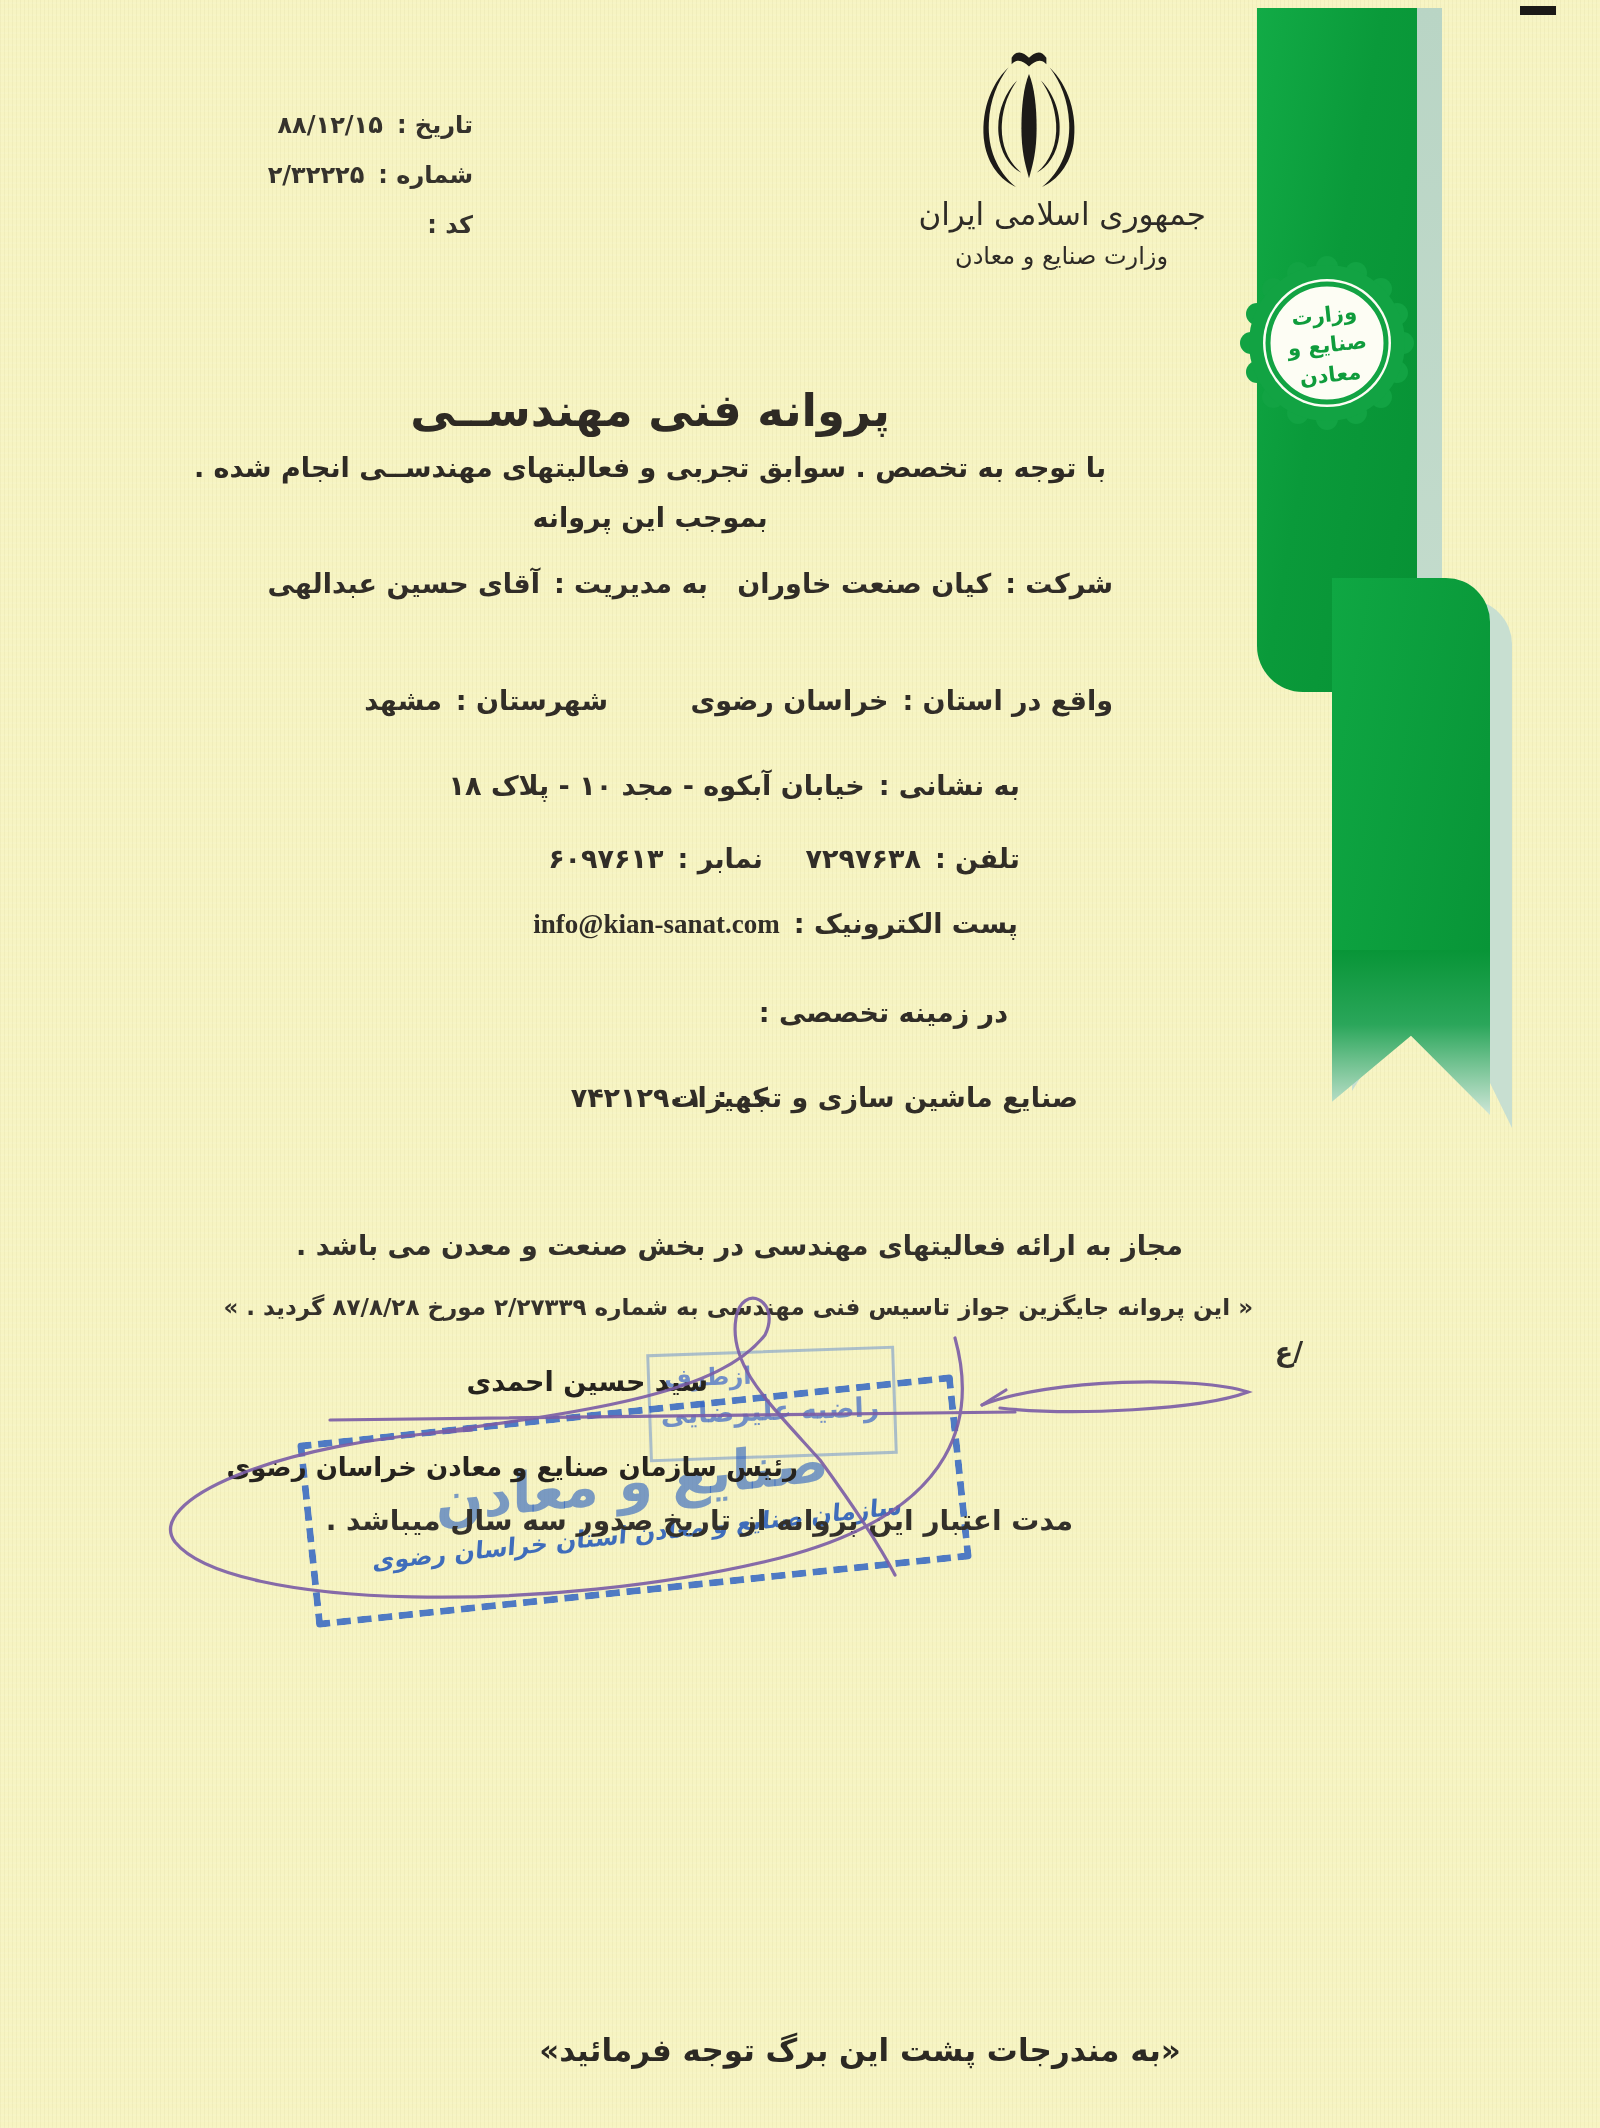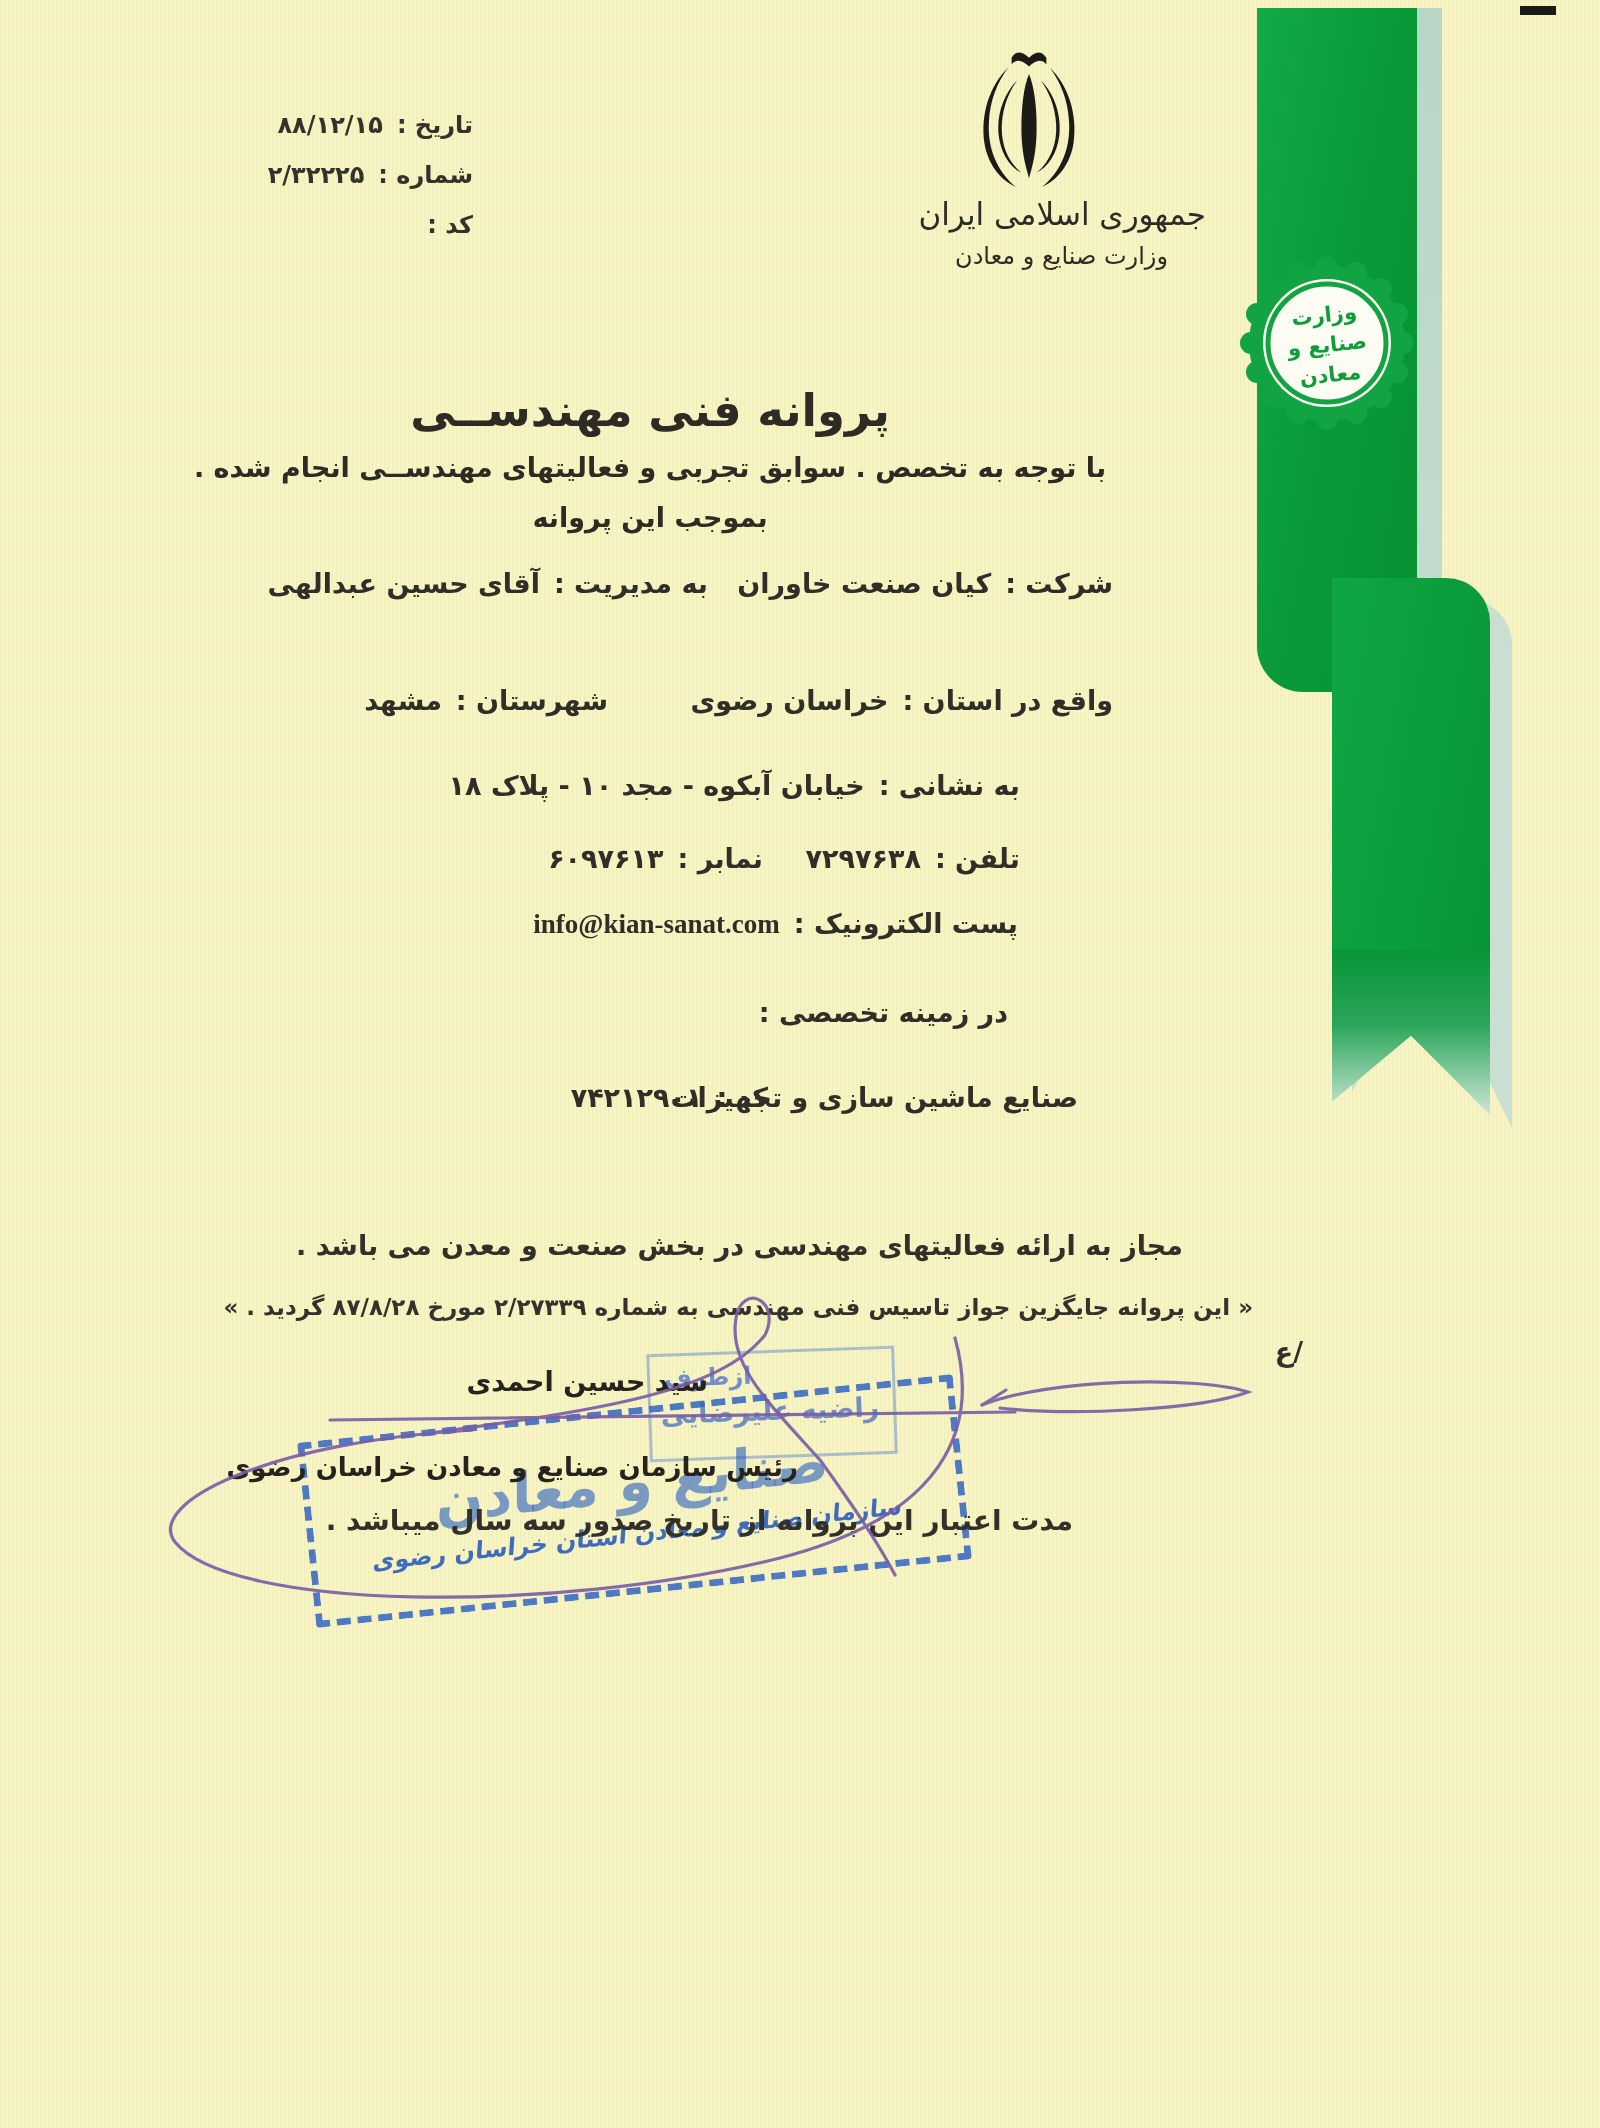--- a/index.html
+++ b/index.html
@@ -168,15 +168,16 @@
   <svg class="abs sigsvg" viewBox="0 0 1160 360">
     <g fill="none" stroke="#7a5ca6" stroke-width="3.2" stroke-linecap="round" opacity="0.9">
       <path d="M835,68 C855,140 845,240 660,288 C430,345 110,340 55,272 C25,232 150,172 352,160"></path>
       <path d="M310,163 C480,140 600,122 645,65 C662,30 622,12 616,48 C608,95 648,132 700,190 C740,245 762,280 775,305"></path>
       <path d="M210,150 L895,142"></path>
       <path d="M862,135 C930,108 1080,106 1128,122 C1080,140 952,146 880,138"></path>
       <path d="M862,135 L886,120"></path>
     </g>
   </svg>
 
+  <div class="abs footer line">«به مندرجات پشت این برگ توجه فرمائید»</div>
   <div class="abs corner-mark"></div>
 
 </div>
 
 </body></html>

